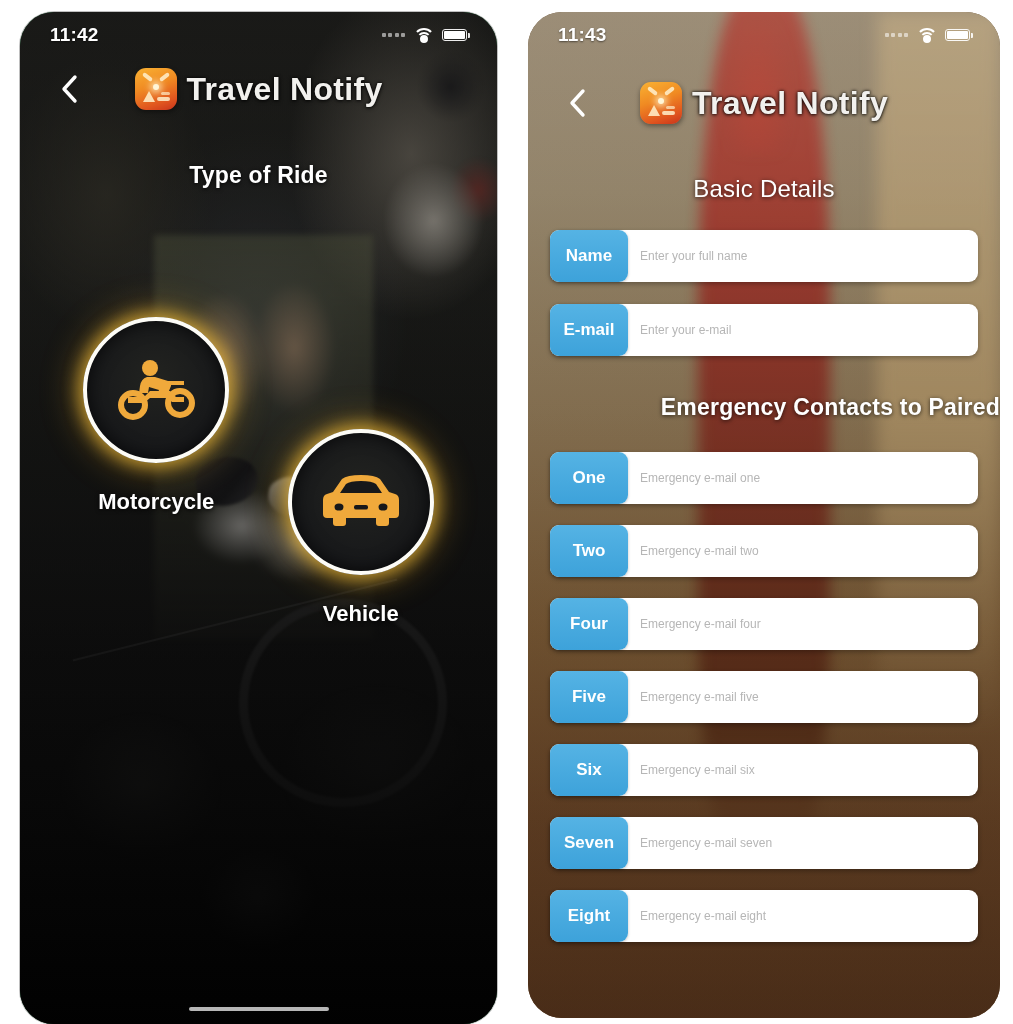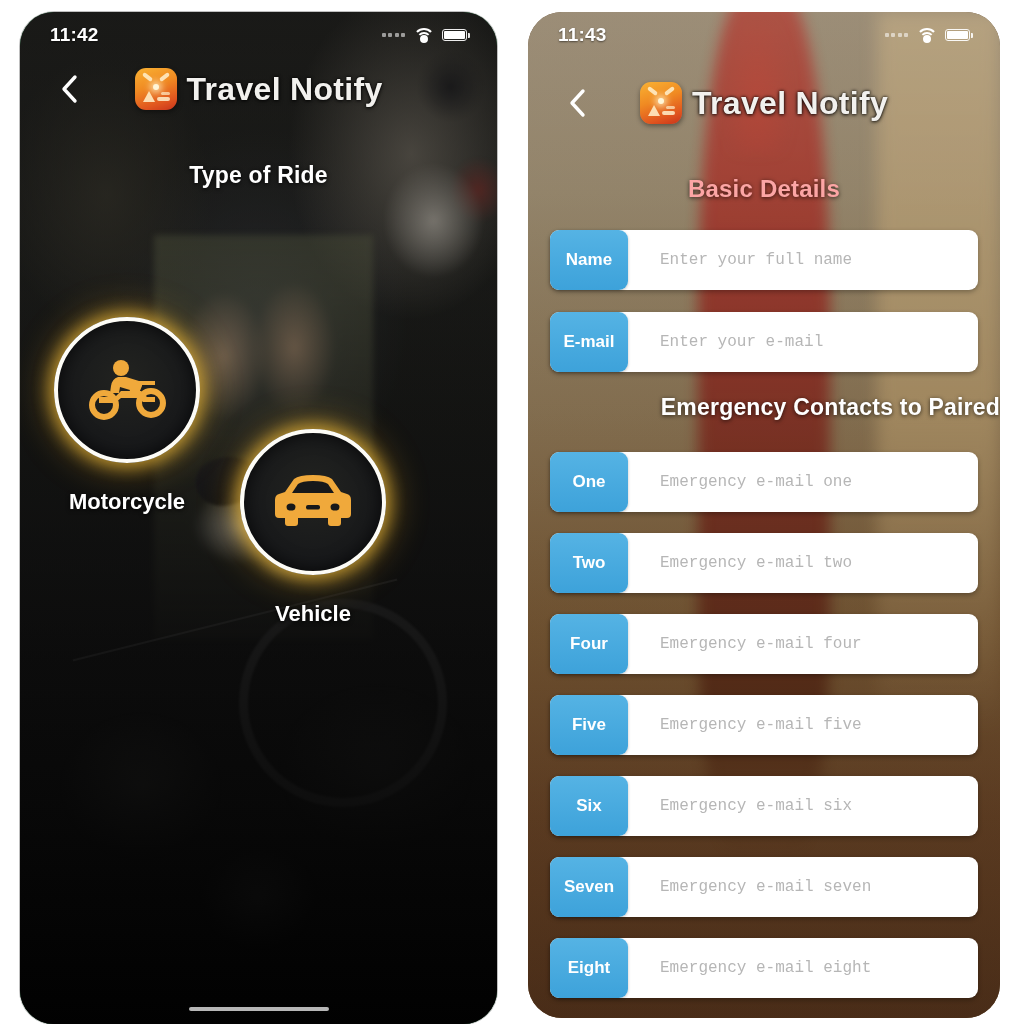--- a/index.html
+++ b/index.html
@@ -167,22 +167,22 @@
   }
 
   
   .l-section-title{
     position:absolute;left:0;right:0;top:150px;text-align:center;
     font-size:23px;font-weight:bold;color:#ffffff;letter-spacing:.2px;
     text-shadow:0 1px 4px rgba(0,0,0,.85);
   }
   .ride-grid{
     position:absolute;left:0;right:0;top:305px;bottom:60px;
-    display:grid;grid-template-columns:1fr 1fr 1fr;grid-template-rows:1fr 1fr;
-    align-items:start;justify-items:center;padding:0 34px;box-sizing:border-box;gap:40px;
+    display:grid;grid-template-columns:1fr 1fr;grid-template-rows:1fr 1fr;
+    align-items:start;justify-items:center;padding:0 34px;box-sizing:border-box;
   }
   .ride-cell{display:flex;flex-direction:column;align-items:center;cursor:pointer;}
   .ride-cell.r2{margin-top:112px;}
   .ride-circle{
     width:138px;height:138px;border-radius:50%;
     background:radial-gradient(circle at 50% 42%, #222320 0%, #17181a 70%, #101112 100%);
     border:4px solid #fdfcf6;
     box-shadow:0 0 16px 5px rgba(250,196,60,.62),0 0 34px 10px rgba(245,180,40,.28),
                inset 0 0 18px rgba(0,0,0,.7);
     display:flex;align-items:center;justify-content:center;
@@ -193,46 +193,46 @@
     text-shadow:0 1px 4px rgba(0,0,0,.9);
   }
   .home-bar{
     position:absolute;left:50%;transform:translateX(-50%);bottom:13px;
     width:140px;height:4px;border-radius:3px;background:rgba(235,235,235,.78);
   }
 
   
   .r-title{
     position:absolute;left:0;right:0;top:163px;text-align:center;
-    font-size:24px;font-weight:bold;color:#fca5a5;letter-spacing:.2px;
+    font-size:24px;font-weight:normal;color:#ffffff;letter-spacing:.2px;
     text-shadow:0 1px 4px rgba(0,0,0,.7);
   }
   .r-subtitle{
     position:absolute;left:0;right:0;top:382px;text-align:right;
     font-size:23px;font-weight:bold;color:#ffffff;letter-spacing:.2px;
     text-shadow:0 1px 4px rgba(0,0,0,.7);
   }
   .basic-fields{position:absolute;left:22px;right:22px;top:218px;}
   .emg-fields{position:absolute;left:22px;right:22px;top:440px;}
   .field-row{
-    display:flex;align-items:stretch;height:60px;margin-bottom:22px;
+    display:flex;align-items:stretch;height:52px;margin-bottom:22px;
     background:#ffffff;border-radius:9px;
     box-shadow:0 2px 5px rgba(0,0,0,.30);overflow:visible;position:relative;
   }
   .field-tag{
     flex:none;width:78px;border-radius:9px;
     background:linear-gradient(180deg,#55b3e4 0%,#3da2da 100%);
     display:flex;align-items:center;justify-content:center;
     color:#ffffff;font-size:17px;font-weight:bold;
     box-shadow:0 1px 3px rgba(0,0,0,.25);cursor:pointer;
   }
   .field-input{
     flex:1;border:none;outline:none;background:transparent;
-    font-family:Liberation Mono, monospace;font-size:16px;color:#3b3b3b;
-    padding:0 32px;min-width:0;
+    font-family:Liberation Sans, sans-serif;font-size:12px;color:#3b3b3b;
+    padding:0 12px;min-width:0;
   }
   .field-input::placeholder{color:#b6b6b6;}
   .emg-fields .field-row{margin-bottom:21px;}
 </style>
 </head>
 <body>
 
 <div class="stage">
 
   <div class="phone phone-left">

